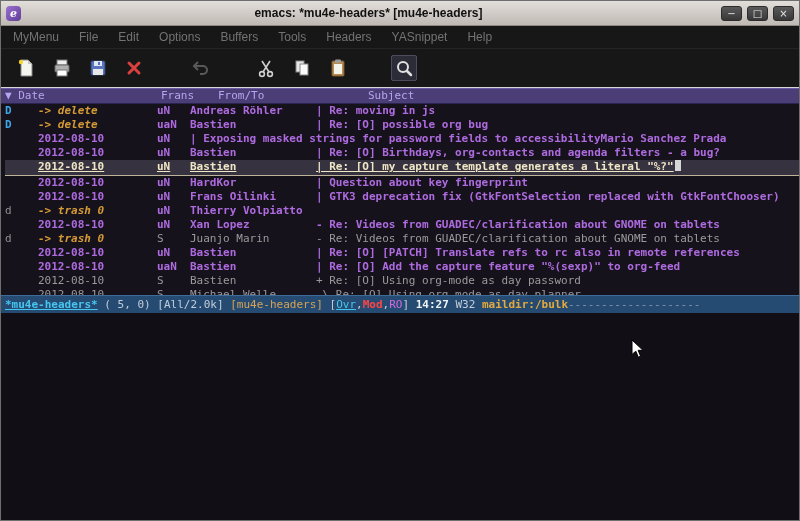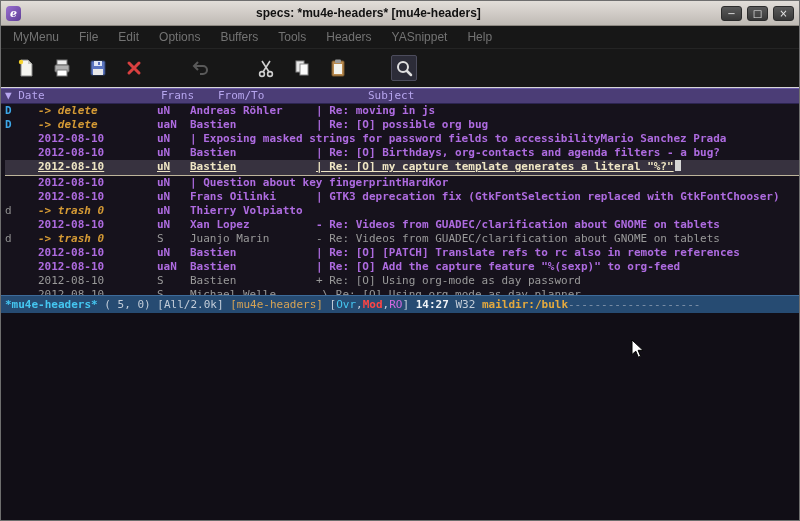--- a/index.html
+++ b/index.html
@@ -74,35 +74,35 @@
   .row.current .c{color:#efe6c4 !important;font-weight:bold;font-style:normal;text-decoration:underline;}
   .block-cursor{display:inline-block;width:6px;height:11px;background:#d6d6d6;margin-left:1px;vertical-align:-1px;}
   
   .modeline{
     height:17px;flex:0 0 17px;background:#264b72;border-top:1px solid #3f6purple;
     border-top:1px solid #3d6b9a;display:flex;align-items:center;padding-left:4px;
     font:11px/16px "DejaVu Sans Mono",monospace;white-space:pre;overflow:hidden;
   }
   .ml{color:#c3cdd9;}
   .ml.b{font-weight:bold;}
-  .ml.cyan{color:#45c6f0;} .ml.red{color:#ff4545;} .ml.magenta{color:#d36ae2;}
+  .ml.cyan{color:#45c6f0;text-decoration:underline;} .ml.red{color:#ff4545;} .ml.magenta{color:#d36ae2;}
   .ml.tan{color:#d6a355;} .ml.orange{color:#e3a93e;} .ml.white{color:#eef2f6;} .ml.dim{color:#8496ac;}
   
   .minibuffer{flex:1 0 16px;background:#110e16;}
   
   .mouse{position:absolute;left:630px;top:338px;z-index:10;pointer-events:none;}
 </style>
 </head>
 <body>
 
 <div class="window">
 
   <div class="titlebar">
     <div class="app-icon">e</div>
-    <div class="titletext">specs: *mu4e-headers* [mu4e-headers]</div>
+    <div class="titletext">emacs: *mu4e-headers* [mu4e-headers]</div>
     <div class="controls">
         <button class="ctrl">−</button>
         <button class="ctrl">□</button>
         <button class="ctrl">×</button>
       </div>
   </div>
 
   <div class="menubar">
       <span class="menu-item">MyMenu</span>
       <span class="menu-item">File</span>
@@ -218,22 +218,22 @@
     <span class="c c-prefix"></span>
     <span class="c c-date">2012-08-10</span>
     <span class="c c-flags">uN</span>
     <span class="c c-from">Bastien</span>
     <span class="c c-subject">| Re: [O] my capture template generates a literal "%?"<span class="block-cursor"></span></span>
   </div>
         <div class="row unread">
     <span class="c c-prefix"></span>
     <span class="c c-date">2012-08-10</span>
     <span class="c c-flags">uN</span>
+    <span class="c c-from">HardKor</span>
     <span class="c c-subject">| Question about key fingerprint</span>
-    <span class="c c-from">HardKor</span>
   </div>
         <div class="row unread">
     <span class="c c-prefix"></span>
     <span class="c c-date">2012-08-10</span>
     <span class="c c-flags">uN</span>
     <span class="c c-from">Frans Oilinki</span>
     <span class="c c-subject">| GTK3 deprecation fix (GtkFontSelection replaced with GtkFontChooser)</span>
   </div>
         <div class="row unread">
     <span class="c c-prefix pd">d</span>

